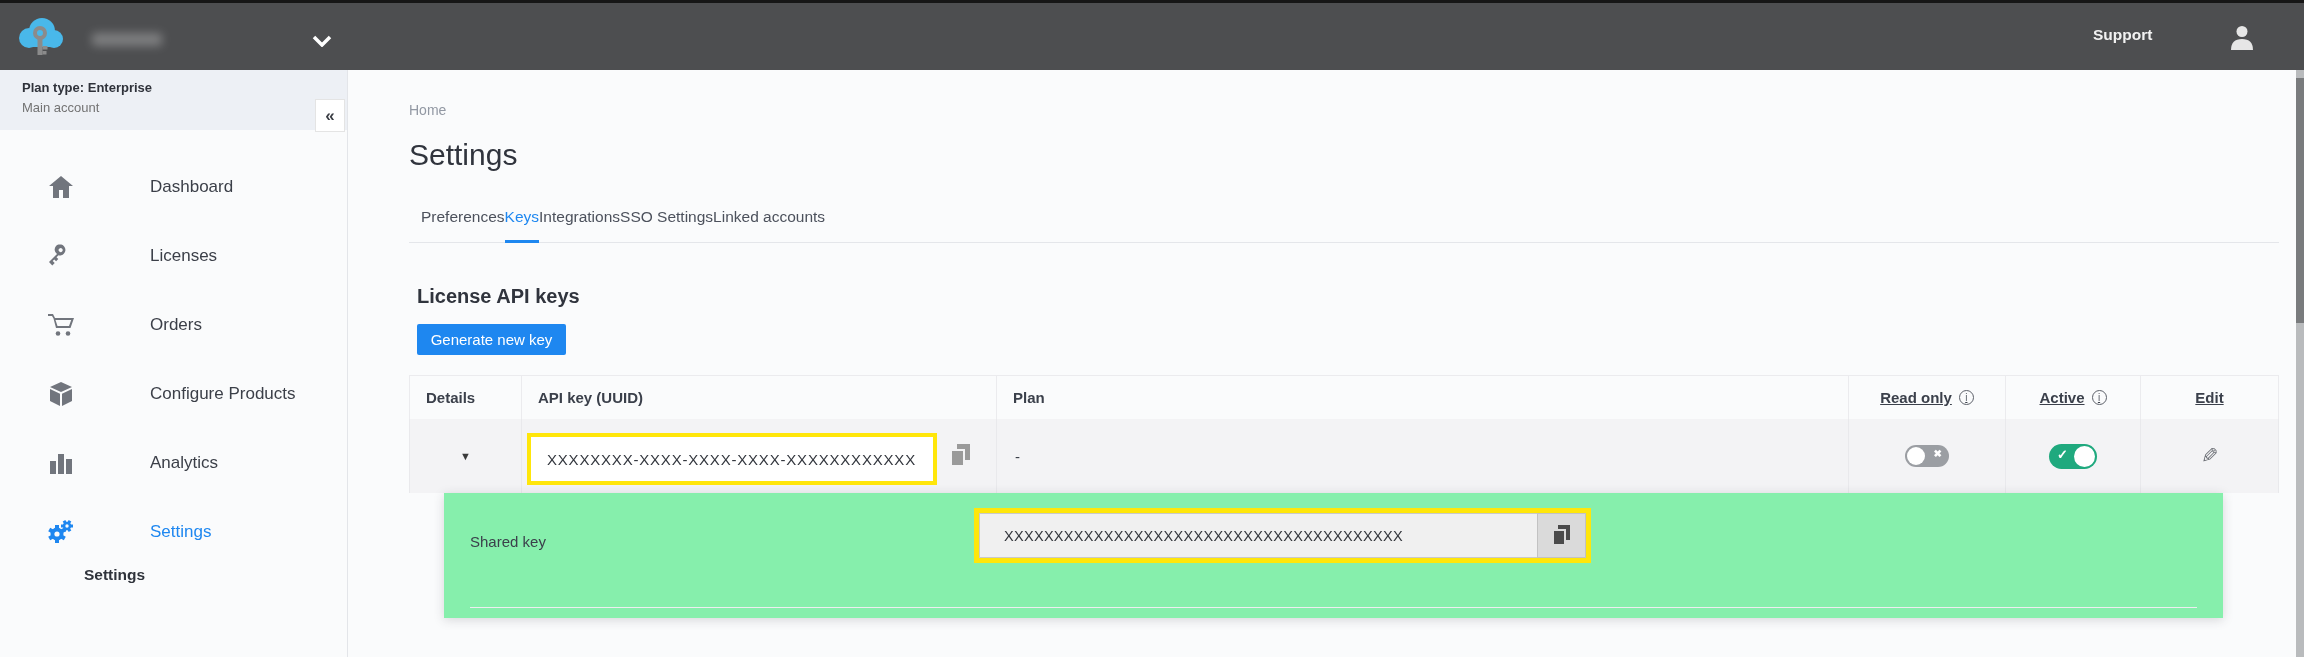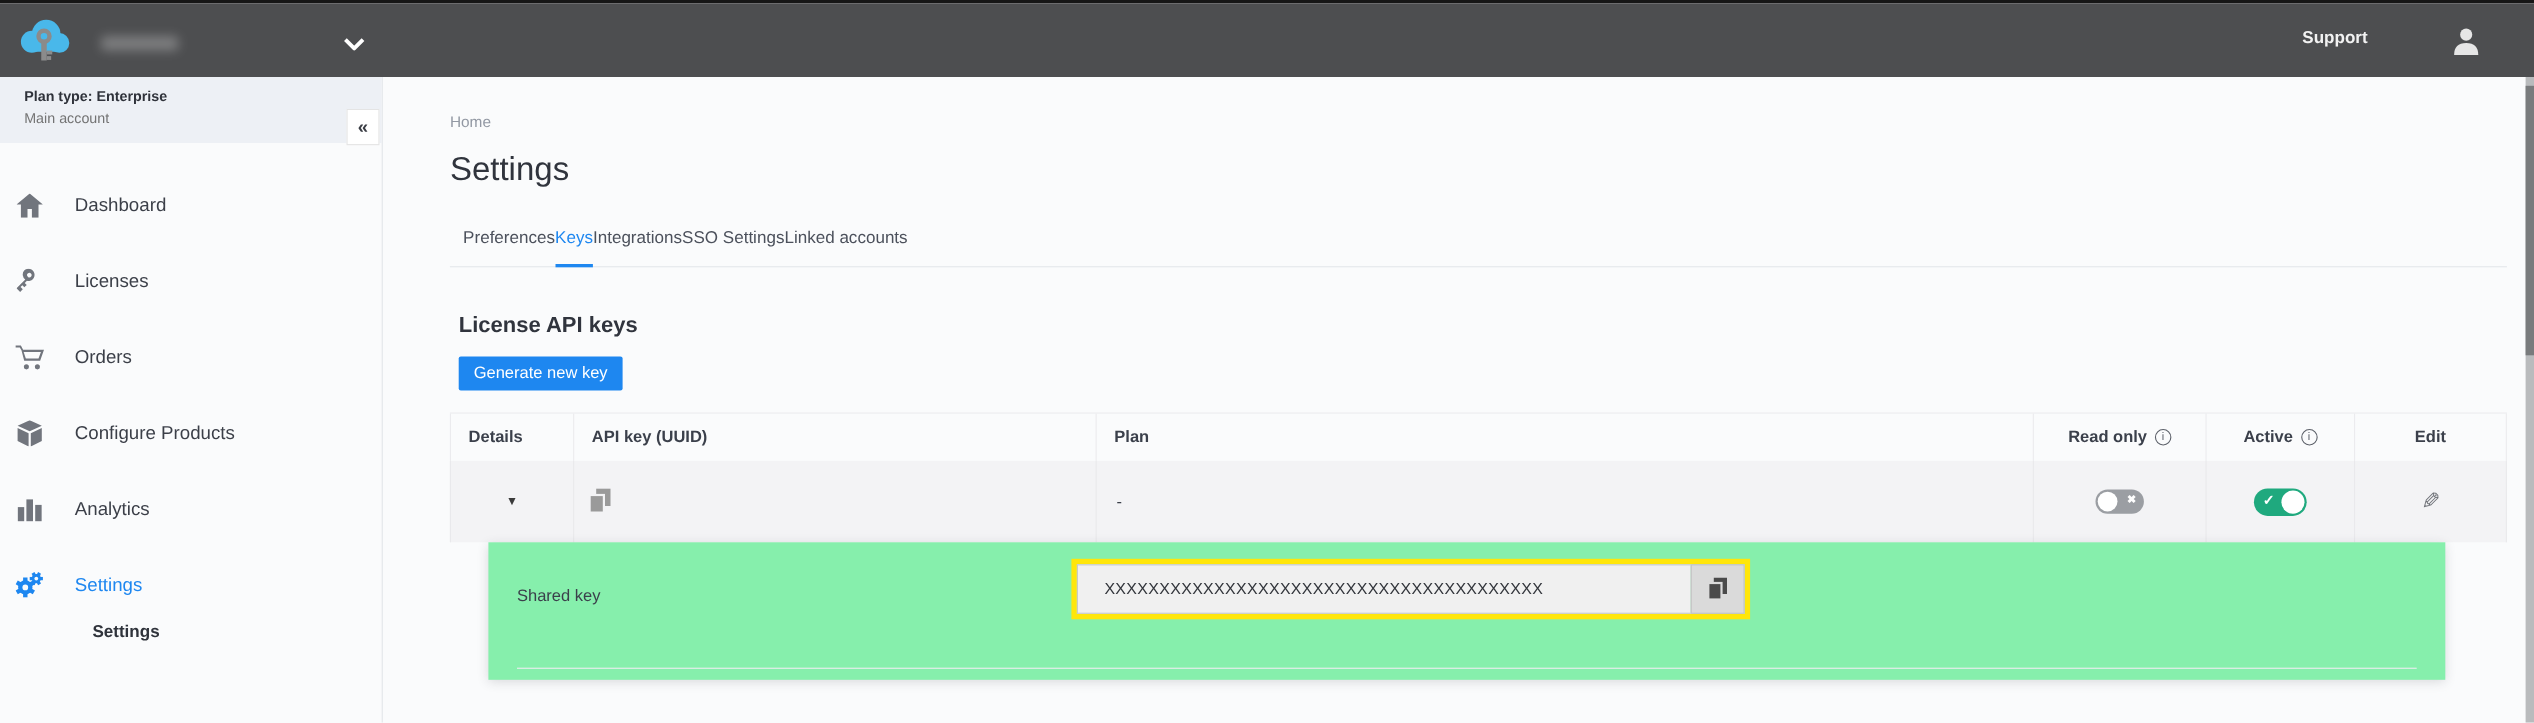--- a/index.html
+++ b/index.html
@@ -21,21 +21,21 @@
   
   .sidebar { position:absolute; top:70px; left:0; width:348px; height:587px;
     background:#fafbfc; border-right:1px solid #e3e5e9; }
   .plan { height:60px; background:#edf0f5; padding:10px 0 0 22px; position:relative; }
   .plan-type { font-size:13px; font-weight:700; color:#2f323a; }
   .plan-acct { font-size:13px; color:#737373; margin-top:5px; }
   .collapse-btn { position:absolute; top:29px; right:2px; width:30px; height:33px;
     background:#ffffff; border:1px solid #e4e4e4; display:flex; align-items:center;
     justify-content:center; font-size:17px; font-weight:700; color:#3a3d44; cursor:pointer; }
   .nav { margin-top:22px; }
-  .nav-item { height:69px; display:flex; align-items:center; padding-left:14px; cursor:pointer; }
+  .nav-item { height:69px; display:flex; align-items:center; padding-left:48px; cursor:pointer;gap:48px; }
   .nav-item .ico { width:26px; display:flex; justify-content:center; }
   .nav-item .ico svg { fill:#71757d; }
   .nav-item .lbl { margin-left:28px; font-size:17px; color:#3b3f48; }
   .nav-item.active .lbl { color:#1e87f0; }
   .nav-item.active .ico svg { fill:#1e87f0; }
   .nav-sub { padding-left:84px; margin-top:0px; font-size:15.5px; font-weight:700;
     color:#2f333b; cursor:pointer; }
 
   
   .main { position:absolute; top:70px; left:349px; width:1947px; height:587px; }
@@ -51,21 +51,21 @@
     color:#ffffff; font-size:15px; font-family:"Liberation Sans",sans-serif; border:none;
     border-radius:2px; cursor:pointer; display:flex; align-items:center; justify-content:center; }
 
   
   .table { margin-top:20px; width:1870px;border-radius:20px; }
   .trow { display:grid; grid-template-columns:113px 475px 852px 157px 135px 138px; }
   .thead { height:44px; border-top:1px solid #ebebee; }
   .thead > div { border-right:1px solid #ebebee; display:flex; align-items:center;
     font-size:15px; font-weight:700; color:#3b404b; padding-left:16px; }
   .thead > div:first-child { border-left:1px solid #ebebee; }
-  .thead > div.ctr { justify-content:center; padding-left:0; }
+  .thead > div.ctr { justify-content:center; padding-left:0;text-decoration:underline; }
   .info-ico { display:inline-flex; width:15px; height:15px; border:1px solid #5c6069;
     border-radius:50%; font-size:10px; font-weight:400; color:#5c6069; align-items:center;
     justify-content:center; margin-left:7px; cursor:pointer; }
   .tdata { height:74px; background:#f3f3f5; }
   .tdata > div { border-right:1px solid #e9e9ec; display:flex; align-items:center; }
   .tdata > div:first-child { border-left:1px solid #e9e9ec; }
   .cell-details { justify-content:center; }
   .expander { font-size:11px; color:#3a3a3a; cursor:pointer; }
   .key-hl { margin-left:5px; margin-top:6px; border:4px solid #ffe60a; background:#ffffff;
     width:410px; height:52px; display:flex; align-items:center; padding-left:16px;
@@ -251,20 +251,21 @@
           <div class="ctr">
               <span>Edit</span>
             </div>
         </div>
 
         <div class="trow tdata">
           <div class="cell-details">
             <span class="expander">▼</span>
           </div>
           <div>
+            <div class="key-hl">XXXXXXXX-XXXX-XXXX-XXXX-XXXXXXXXXXXX</div>
             <span class="copy-ico">
               <svg width="22" height="24" viewBox="0 0 22 24">
                 <rect x="7" y="0" width="13" height="16" fill="#9a9a9a"></rect>
                 <rect x="1" y="6" width="13" height="16" fill="#9a9a9a" stroke="#f3f3f5" stroke-width="2"></rect>
               </svg>
             </span>
           </div>
           <div class="cell-label">-</div>
           <div class="cell-ctr">
             <div class="toggle-off">

